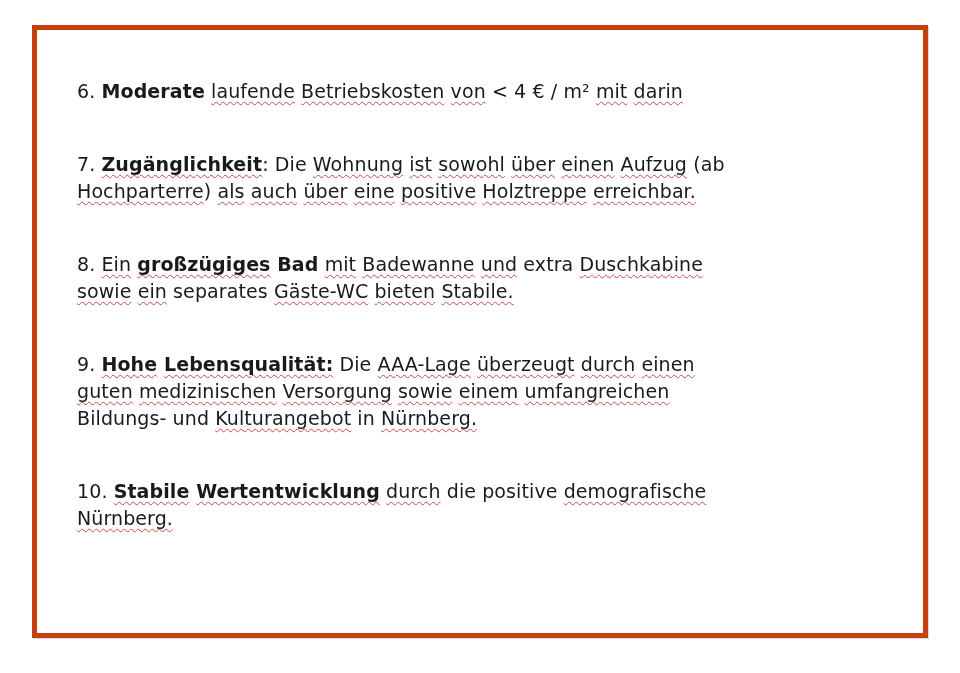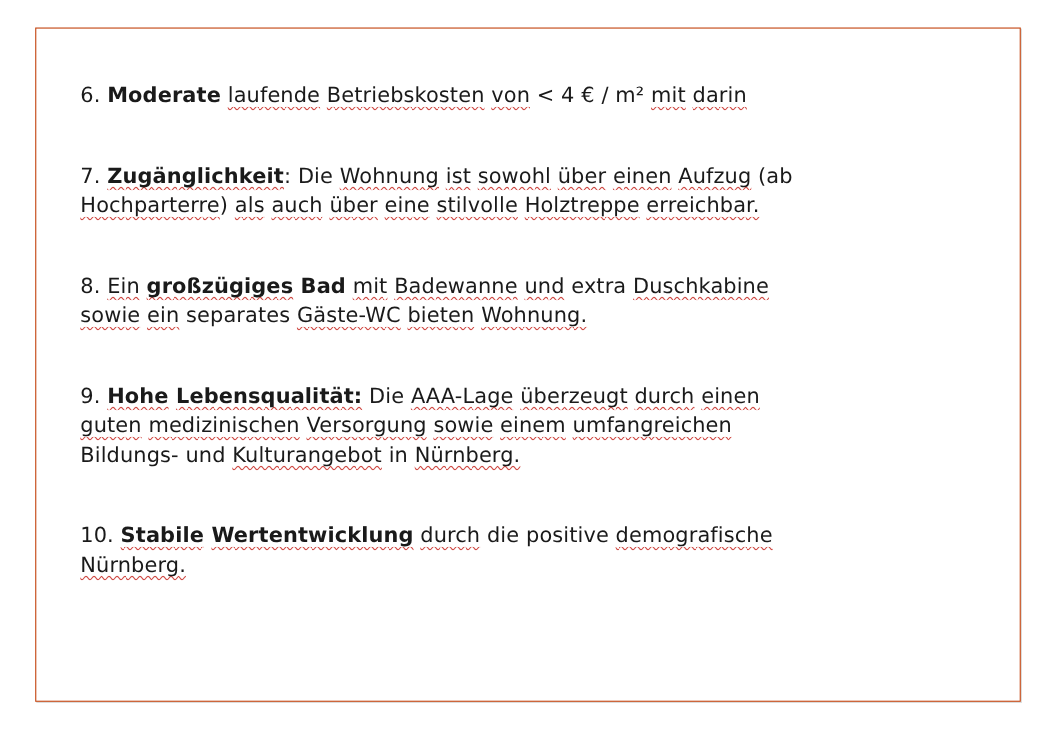--- a/index.html
+++ b/index.html
@@ -11,21 +11,21 @@
     overflow: hidden;
   }
   .page-card {
     box-sizing: border-box;
     position: absolute;
     left: 32px;
     top: 25px;
     width: 896px;
     height: 613px;
     background: #ffffff;
-    border: 1px solid #c2410c;
+    border: 5px solid #c2410c;
     box-shadow: 1px 1px 0 #d9d9d9;
     padding: 48px 40px 28px 40px;
   }
   .doc-body {
     font-family: "DejaVu Sans", "Liberation Sans", sans-serif;
     font-size: 19px;
     line-height: 27px;
     color: #1a1a1a;
     letter-spacing: 0.1px;
   }
@@ -45,25 +45,25 @@
 </head>
 <body>
 
 <div class="page-card">
   <div class="doc-body">
       <div class="para">
         <div class="line"><span>6. </span><span class="b">Moderate</span><span> </span><span class="sq">laufende</span><span> </span><span class="sq">Betriebskosten</span><span> </span><span class="sq">von</span><span> &lt; 4 € / m² </span><span class="sq">mit</span><span> </span><span class="sq">darin</span></div>
       </div>
       <div class="para">
         <div class="line"><span>7. </span><span class="b sq">Zugänglichkeit</span><span>: Die </span><span class="sq">Wohnung</span><span> </span><span class="sq">ist</span><span> </span><span class="sq">sowohl</span><span> </span><span class="sq">über</span><span> </span><span class="sq">einen</span><span> </span><span class="sq">Aufzug</span><span> (ab</span></div>
-        <div class="line"><span class="sq">Hochparterre</span><span>) </span><span class="sq">als</span><span> </span><span class="sq">auch</span><span> </span><span class="sq">über</span><span> </span><span class="sq">eine</span><span> </span><span class="sq">stilvolle</span><span> </span><span class="sq">Holztreppe</span><span> </span><span class="sq">erreichbar.</span></div>
+        <div class="line"><span class="sq">Hochparterre</span><span>) </span><span class="sq">als</span><span> </span><span class="sq">auch</span><span> </span><span class="sq">über</span><span> </span><span class="sq">eine</span><span> </span><span class="sq">positive</span><span> </span><span class="sq">Holztreppe</span><span> </span><span class="sq">erreichbar.</span></div>
       </div>
       <div class="para">
         <div class="line"><span>8. </span><span class="sq">Ein</span><span> </span><span class="b sq">großzügiges</span><span class="b"> </span><span class="b">Bad</span><span> </span><span class="sq">mit</span><span> </span><span class="sq">Badewanne</span><span> </span><span class="sq">und</span><span> extra </span><span class="sq">Duschkabine</span></div>
-        <div class="line"><span class="sq">sowie</span><span> </span><span class="sq">ein</span><span> separates </span><span class="sq">Gäste-WC</span><span> </span><span class="sq">bieten</span><span> </span><span class="sq">Wohnung.</span></div>
+        <div class="line"><span class="sq">sowie</span><span> </span><span class="sq">ein</span><span> separates </span><span class="sq">Gäste-WC</span><span> </span><span class="sq">bieten</span><span> </span><span class="sq">Stabile.</span></div>
       </div>
       <div class="para">
         <div class="line"><span>9. </span><span class="b sq">Hohe</span><span class="b"> </span><span class="b sq">Lebensqualität:</span><span> Die </span><span class="sq">AAA-Lage</span><span> </span><span class="sq">überzeugt</span><span> </span><span class="sq">durch</span><span> </span><span class="sq">einen</span></div>
         <div class="line"><span class="sq">guten</span><span> </span><span class="sq">medizinischen</span><span> </span><span class="sq">Versorgung</span><span> </span><span class="sq">sowie</span><span> </span><span class="sq">einem</span><span> </span><span class="sq">umfangreichen</span></div>
         <div class="line"><span>Bildungs- und </span><span class="sq">Kulturangebot</span><span> in </span><span class="sq">Nürnberg.</span></div>
       </div>
       <div class="para">
         <div class="line"><span>10. </span><span class="b sq">Stabile</span><span class="b"> </span><span class="b sq">Wertentwicklung</span><span> </span><span class="sq">durch</span><span> die positive </span><span class="sq">demografische</span></div>
         <div class="line"><span class="sq">Nürnberg.</span></div>
       </div>

